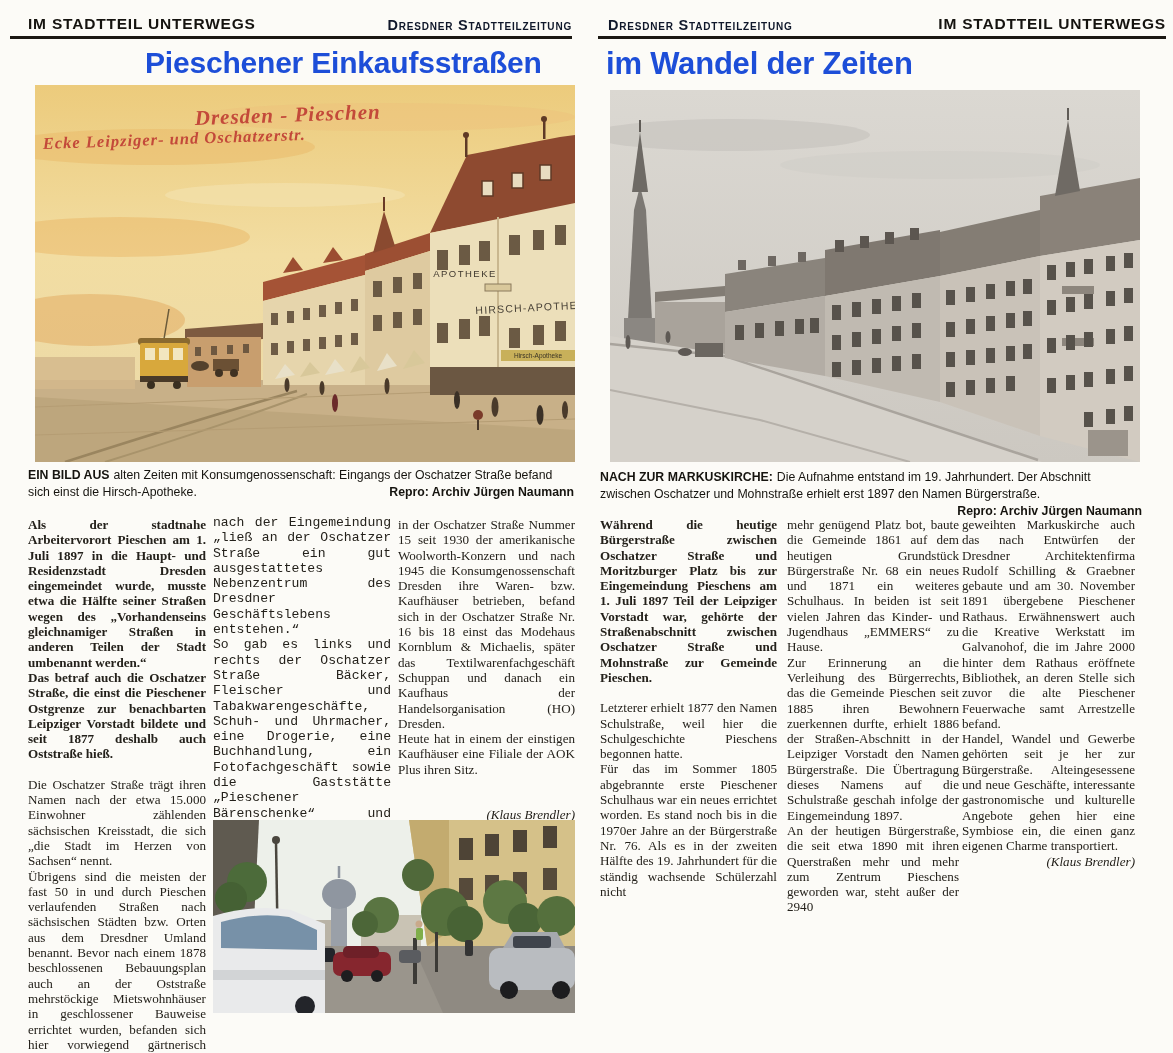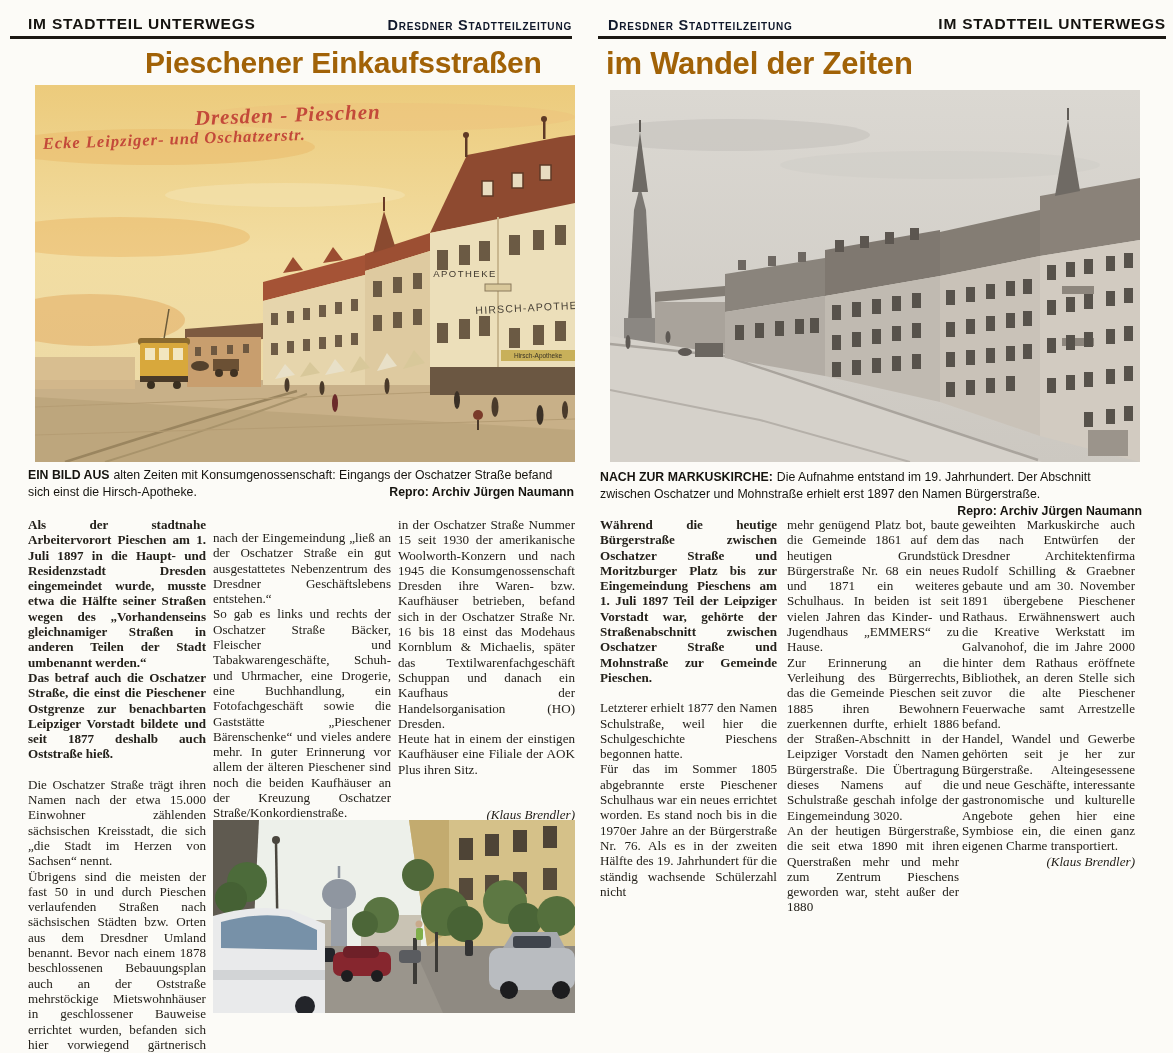--- a/index.html
+++ b/index.html
@@ -2,21 +2,21 @@
 <html lang="de"><head>
 <meta charset="utf-8">
 <style>
   html,body{margin:0;padding:0;}
   body{background:#fbfaf6;font-family:"Liberation Sans",sans-serif;}
   #sheet{position:relative;width:1173px;height:1053px;background:#fcfbf7;overflow:hidden;color:#1c1a16;}
   .abs{position:absolute;}
   .kicker{font-family:"Liberation Sans",sans-serif;font-weight:bold;font-size:15.5px;letter-spacing:.8px;color:#15130f;white-space:nowrap;}
   .masthead{font-family:Liberation Sans, sans-serif;font-weight:bold;font-variant:small-caps;font-size:14.5px;letter-spacing:.8px;color:#0f172a;white-space:nowrap;}
   .rule{height:3px;background:#1b1813;}
-  .headline{font-family:"Liberation Sans",sans-serif;font-weight:bold;font-size:30px;letter-spacing:-.2px;color:#a16207;white-space:nowrap;}
+  .headline{font-family:"Liberation Sans",sans-serif;font-weight:bold;font-size:30px;letter-spacing:-.2px;color:#1d4ed8;white-space:nowrap;}
   .col{font-family:"Liberation Serif",serif;font-size:13.1px;line-height:15.3px;text-align:justify;color:#24211b;
        -webkit-hyphens:auto;hyphens:auto;}
   .col p{margin:0;}
   .col p.gap{margin-top:15px;}
   .col p.b{font-weight:bold;}
   .byline{text-align:right;font-style:italic;margin-top:2px;}
   .byline.spaced{margin-top:30px;}
   .photocap{font-family:"Liberation Sans",sans-serif;font-size:12.3px;line-height:17px;color:#16140f;}
   .cap-lead{font-weight:bold;margin-right:4px;}
   .cap-credit{float:right;font-weight:bold;}
@@ -305,21 +305,21 @@
     <span class="cap-credit">Repro: Archiv Jürgen Naumann</span>
   </div>
 
   <div class="abs col" style="left:28px;top:517px;width:178px;">
     <p class="b">Als der stadtnahe Arbeitervorort Pieschen am 1. Juli 1897 in die Haupt- und Residenzstadt Dresden eingemeindet wurde, musste etwa die Hälfte seiner Straßen wegen des „Vorhandenseins gleichnamiger Straßen in anderen Teilen der Stadt umbenannt werden.“</p>
     <p class="b">Das betraf auch die Oschatzer Straße, die einst die Pieschener Ostgrenze zur benachbarten Leipziger Vorstadt bildete und seit 1877 deshalb auch Oststraße hieß.</p>
     <p class="gap">Die Oschatzer Straße trägt ihren Namen nach der etwa 15.000 Einwohner zählenden sächsischen Kreisstadt, die sich „die Stadt im Herzen von Sachsen“ nennt.</p>
     <p>Übrigens sind die meisten der fast 50 in und durch Pieschen verlaufenden Straßen nach sächsischen Städten bzw. Orten aus dem Dresdner Umland benannt. Bevor nach einem 1878 beschlossenen Bebauungsplan auch an der Oststraße mehrstöckige Mietswohnhäuser in geschlossener Bauweise errichtet wurden, befanden sich hier vorwiegend gärtnerisch genutzte Flächen. Der rasche Bevölkerungszuwachs</p>
   </div>
 
-  <div class="abs col" style="left:213px;top:530px;width:178px;">
+  <div class="abs col" style="left:213px;top:515px;width:178px;font-family:Liberation Mono, monospace;">
     <p>nach der Eingemeindung „ließ an der Oschatzer Straße ein gut ausgestattetes Nebenzentrum des Dresdner Geschäftslebens entstehen.“</p>
     <p>So gab es links und rechts der Oschatzer Straße Bäcker, Fleischer und Tabakwarengeschäfte, Schuh- und Uhrmacher, eine Drogerie, eine Buchhandlung, ein Fotofachgeschäft sowie die Gaststätte „Pieschener Bärenschenke“ und vieles andere mehr. In guter Erinnerung vor allem der älteren Pieschener sind noch die beiden Kaufhäuser an der Kreuzung Oschatzer Straße/Konkordienstraße. Während</p>
   </div>
 
   <div class="abs col" style="left:398px;top:517px;width:177px;">
     <p>in der Oschatzer Straße Nummer 15 seit 1930 der amerikanische Woolworth-Konzern und nach 1945 die Konsumgenossenschaft Dresden ihre Waren- bzw. Kaufhäuser betrieben, befand sich in der Oschatzer Straße Nr. 16 bis 18 einst das Modehaus Kornblum &amp; Michaelis, später das Textilwarenfachgeschäft Schuppan und danach ein Kaufhaus der Handelsorganisation (HO) Dresden.</p>
     <p>Heute hat in einem der einstigen Kaufhäuser eine Filiale der AOK Plus ihren Sitz.</p>
     <p class="byline spaced">(Klaus Brendler)</p>
   </div>
 
@@ -402,22 +402,22 @@
   </div>
 
   <div class="abs col" style="left:600px;top:517px;width:177px;">
     <p class="b">Während die heutige Bürgerstraße zwischen Oschatzer Straße und Moritzburger Platz bis zur Eingemeindung Pieschens am 1. Juli 1897 Teil der Leipziger Vorstadt war, gehörte der Straßenabschnitt zwischen Oschatzer Straße und Mohnstraße zur Gemeinde Pieschen.</p>
     <p class="gap">Letzterer erhielt 1877 den Namen Schulstraße, weil hier die Schulgeschichte Pieschens begonnen hatte.</p>
     <p>Für das im Sommer 1805 abgebrannte erste Pieschener Schulhaus war ein neues errichtet worden. Es stand noch bis in die 1970er Jahre an der Bürgerstraße Nr. 76. Als es in der zweiten Hälfte des 19. Jahrhundert für die ständig wachsende Schülerzahl nicht</p>
   </div>
 
   <div class="abs col" style="left:787px;top:517px;width:172px;">
     <p>mehr genügend Platz bot, baute die Gemeinde 1861 auf dem heutigen Grundstück Bürgerstraße Nr. 68 ein neues und 1871 ein weiteres Schulhaus. In beiden ist seit vielen Jahren das Kinder- und Jugendhaus „EMMERS“ zu Hause.</p>
-    <p>Zur Erinnerung an die Verleihung des Bürgerrechts, das die Gemeinde Pieschen seit 1885 ihren Bewohnern zuerkennen durfte, erhielt 1886 der Straßen-Abschnitt in der Leipziger Vorstadt den Namen Bürgerstraße. Die Übertragung dieses Namens auf die Schulstraße geschah infolge der Eingemeindung 3020.</p>
-    <p>An der heutigen Bürgerstraße, die seit etwa 1890 mit ihren Querstraßen mehr und mehr zum Zentrum Pieschens geworden war, steht außer der 1880</p>
+    <p>Zur Erinnerung an die Verleihung des Bürgerrechts, das die Gemeinde Pieschen seit 1885 ihren Bewohnern zuerkennen durfte, erhielt 1886 der Straßen-Abschnitt in der Leipziger Vorstadt den Namen Bürgerstraße. Die Übertragung dieses Namens auf die Schulstraße geschah infolge der Eingemeindung 1897.</p>
+    <p>An der heutigen Bürgerstraße, die seit etwa 1890 mit ihren Querstraßen mehr und mehr zum Zentrum Pieschens geworden war, steht außer der 2940</p>
   </div>
 
   <div class="abs col" style="left:962px;top:517px;width:173px;">
     <p>geweihten Markuskirche auch das nach Entwürfen der Dresdner Architektenfirma Rudolf Schilling &amp; Graebner gebaute und am 30. November 1891 übergebene Pieschener Rathaus. Erwähnenswert auch die Kreative Werkstatt im Galvanohof, die im Jahre 2000 hinter dem Rathaus eröffnete Bibliothek, an deren Stelle sich zuvor die alte Pieschener Feuerwache samt Arrestzelle befand.</p>
     <p>Handel, Wandel und Gewerbe gehörten seit je her zur Bürgerstraße. Alteingesessene und neue Geschäfte, interessante gastronomische und kulturelle Angebote gehen hier eine Symbiose ein, die einen ganz eigenen Charme transportiert.</p>
     <p class="byline">(Klaus Brendler)</p>
   </div>
 
 </div>
 

